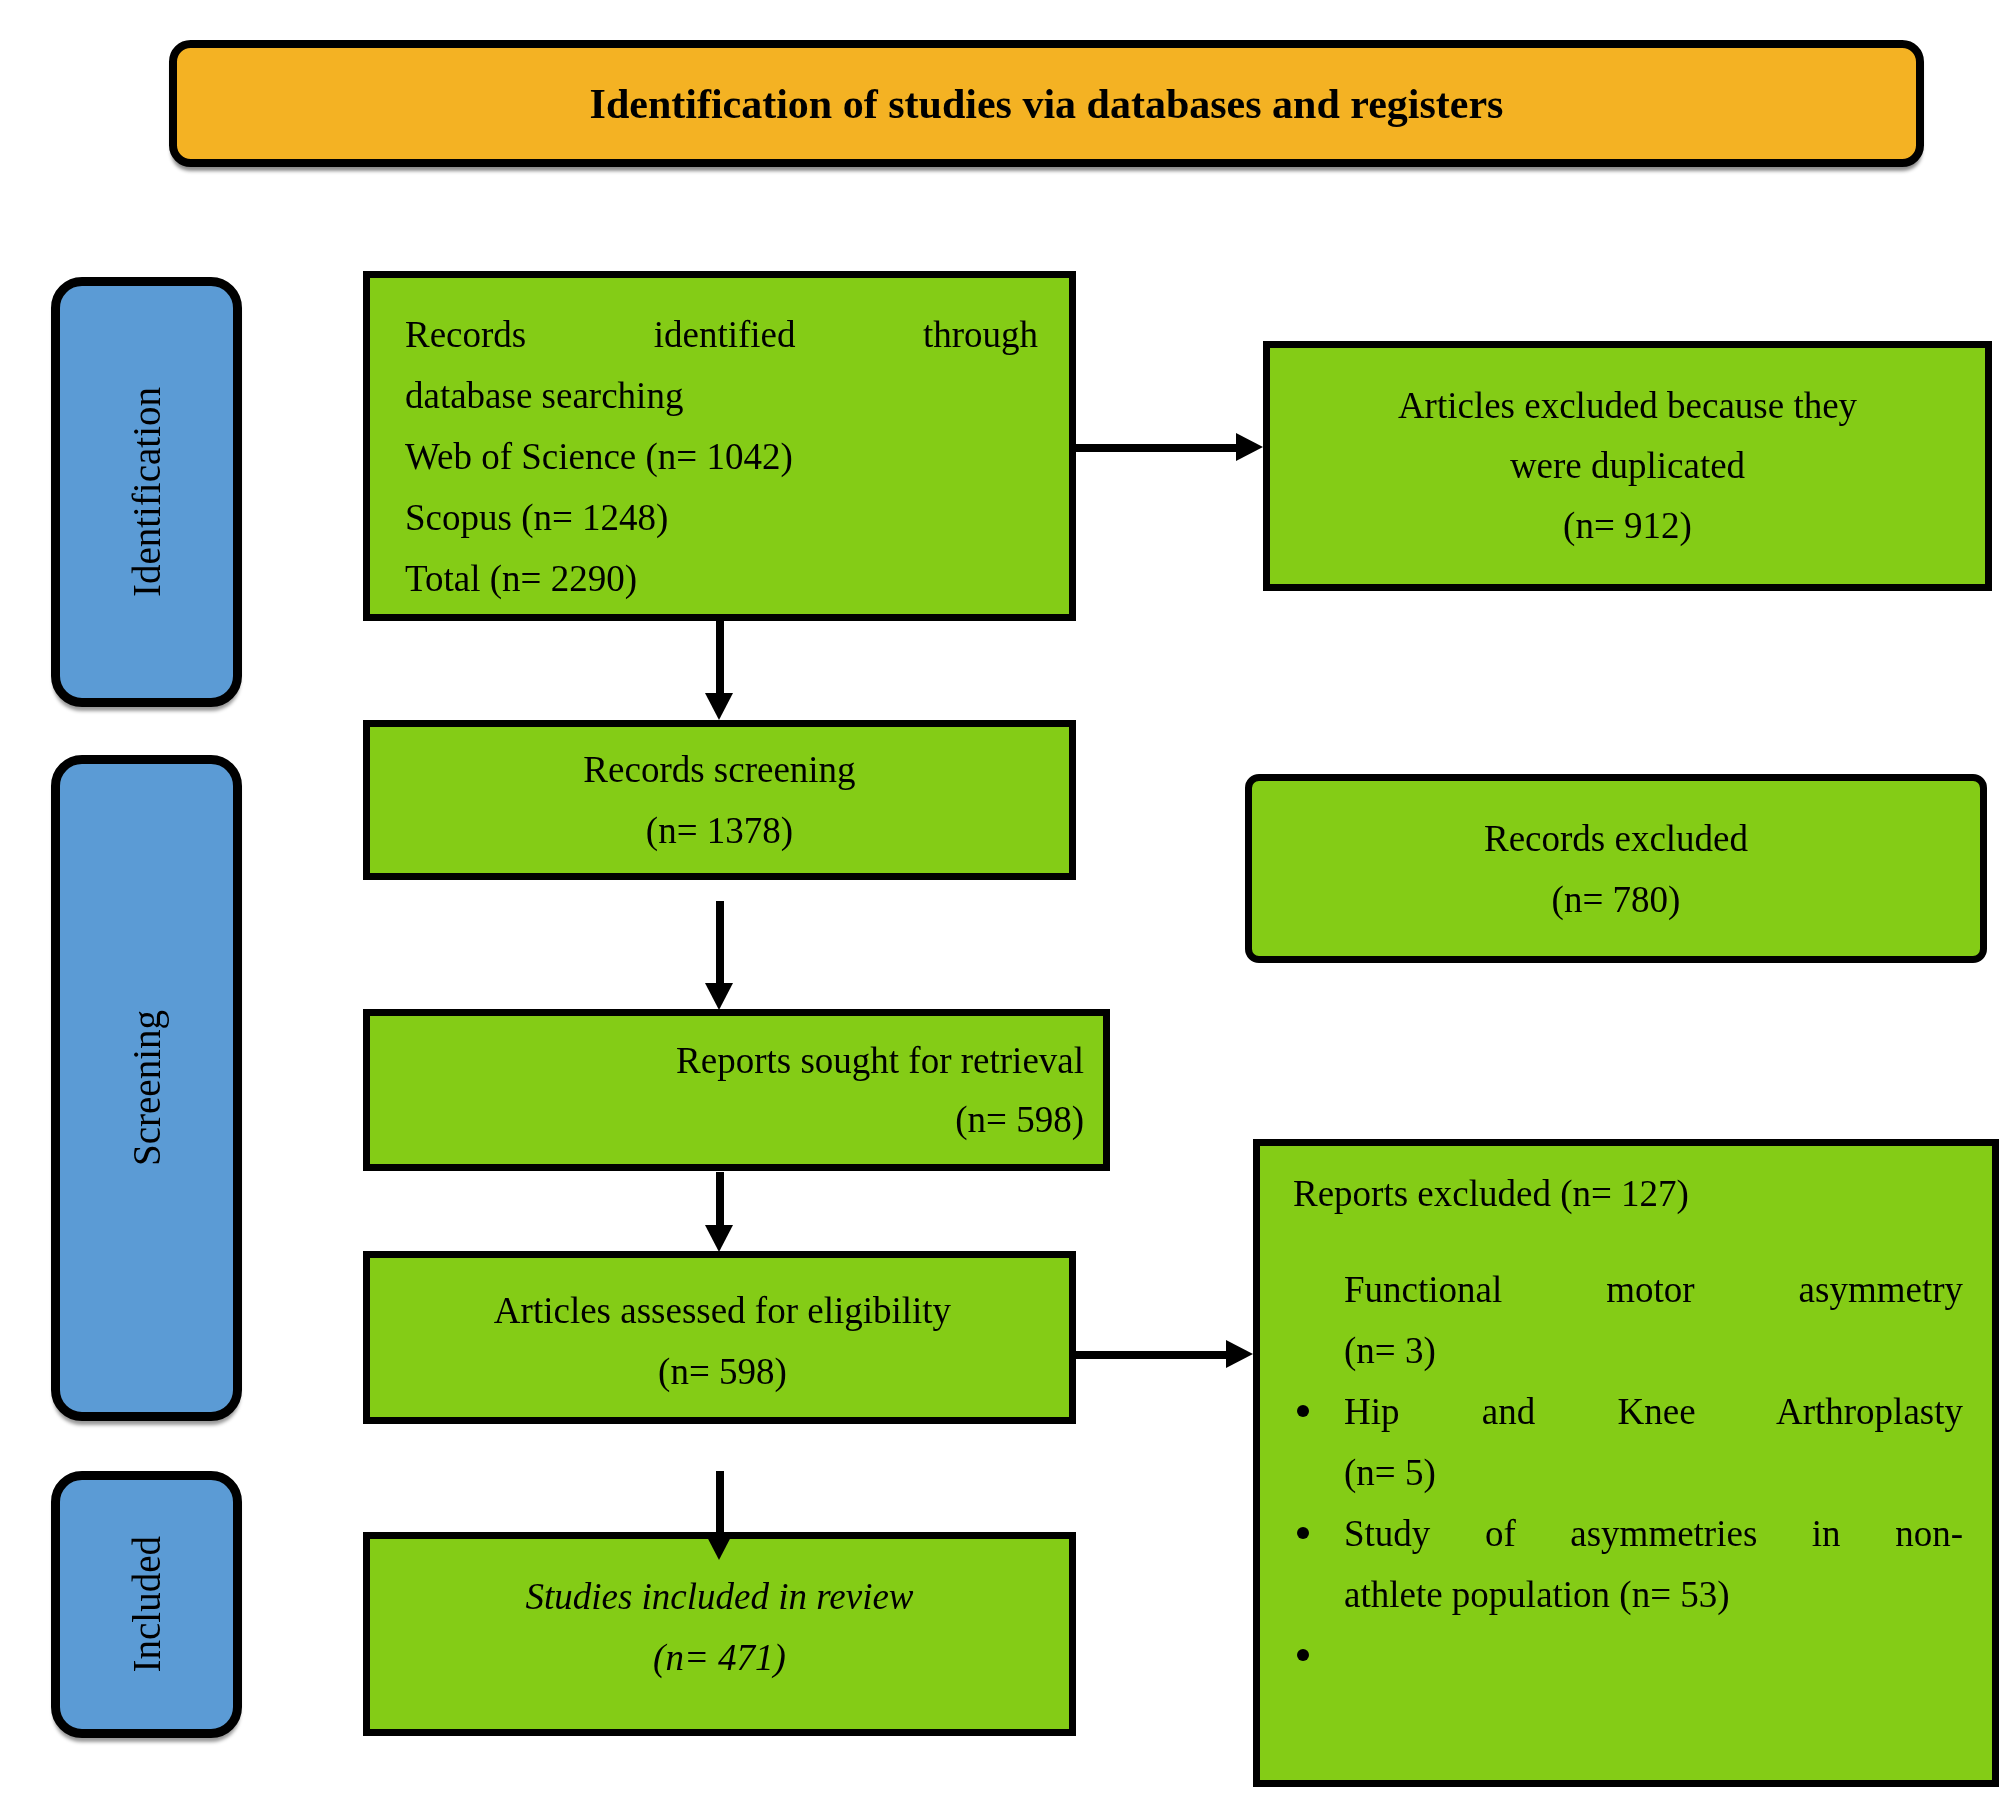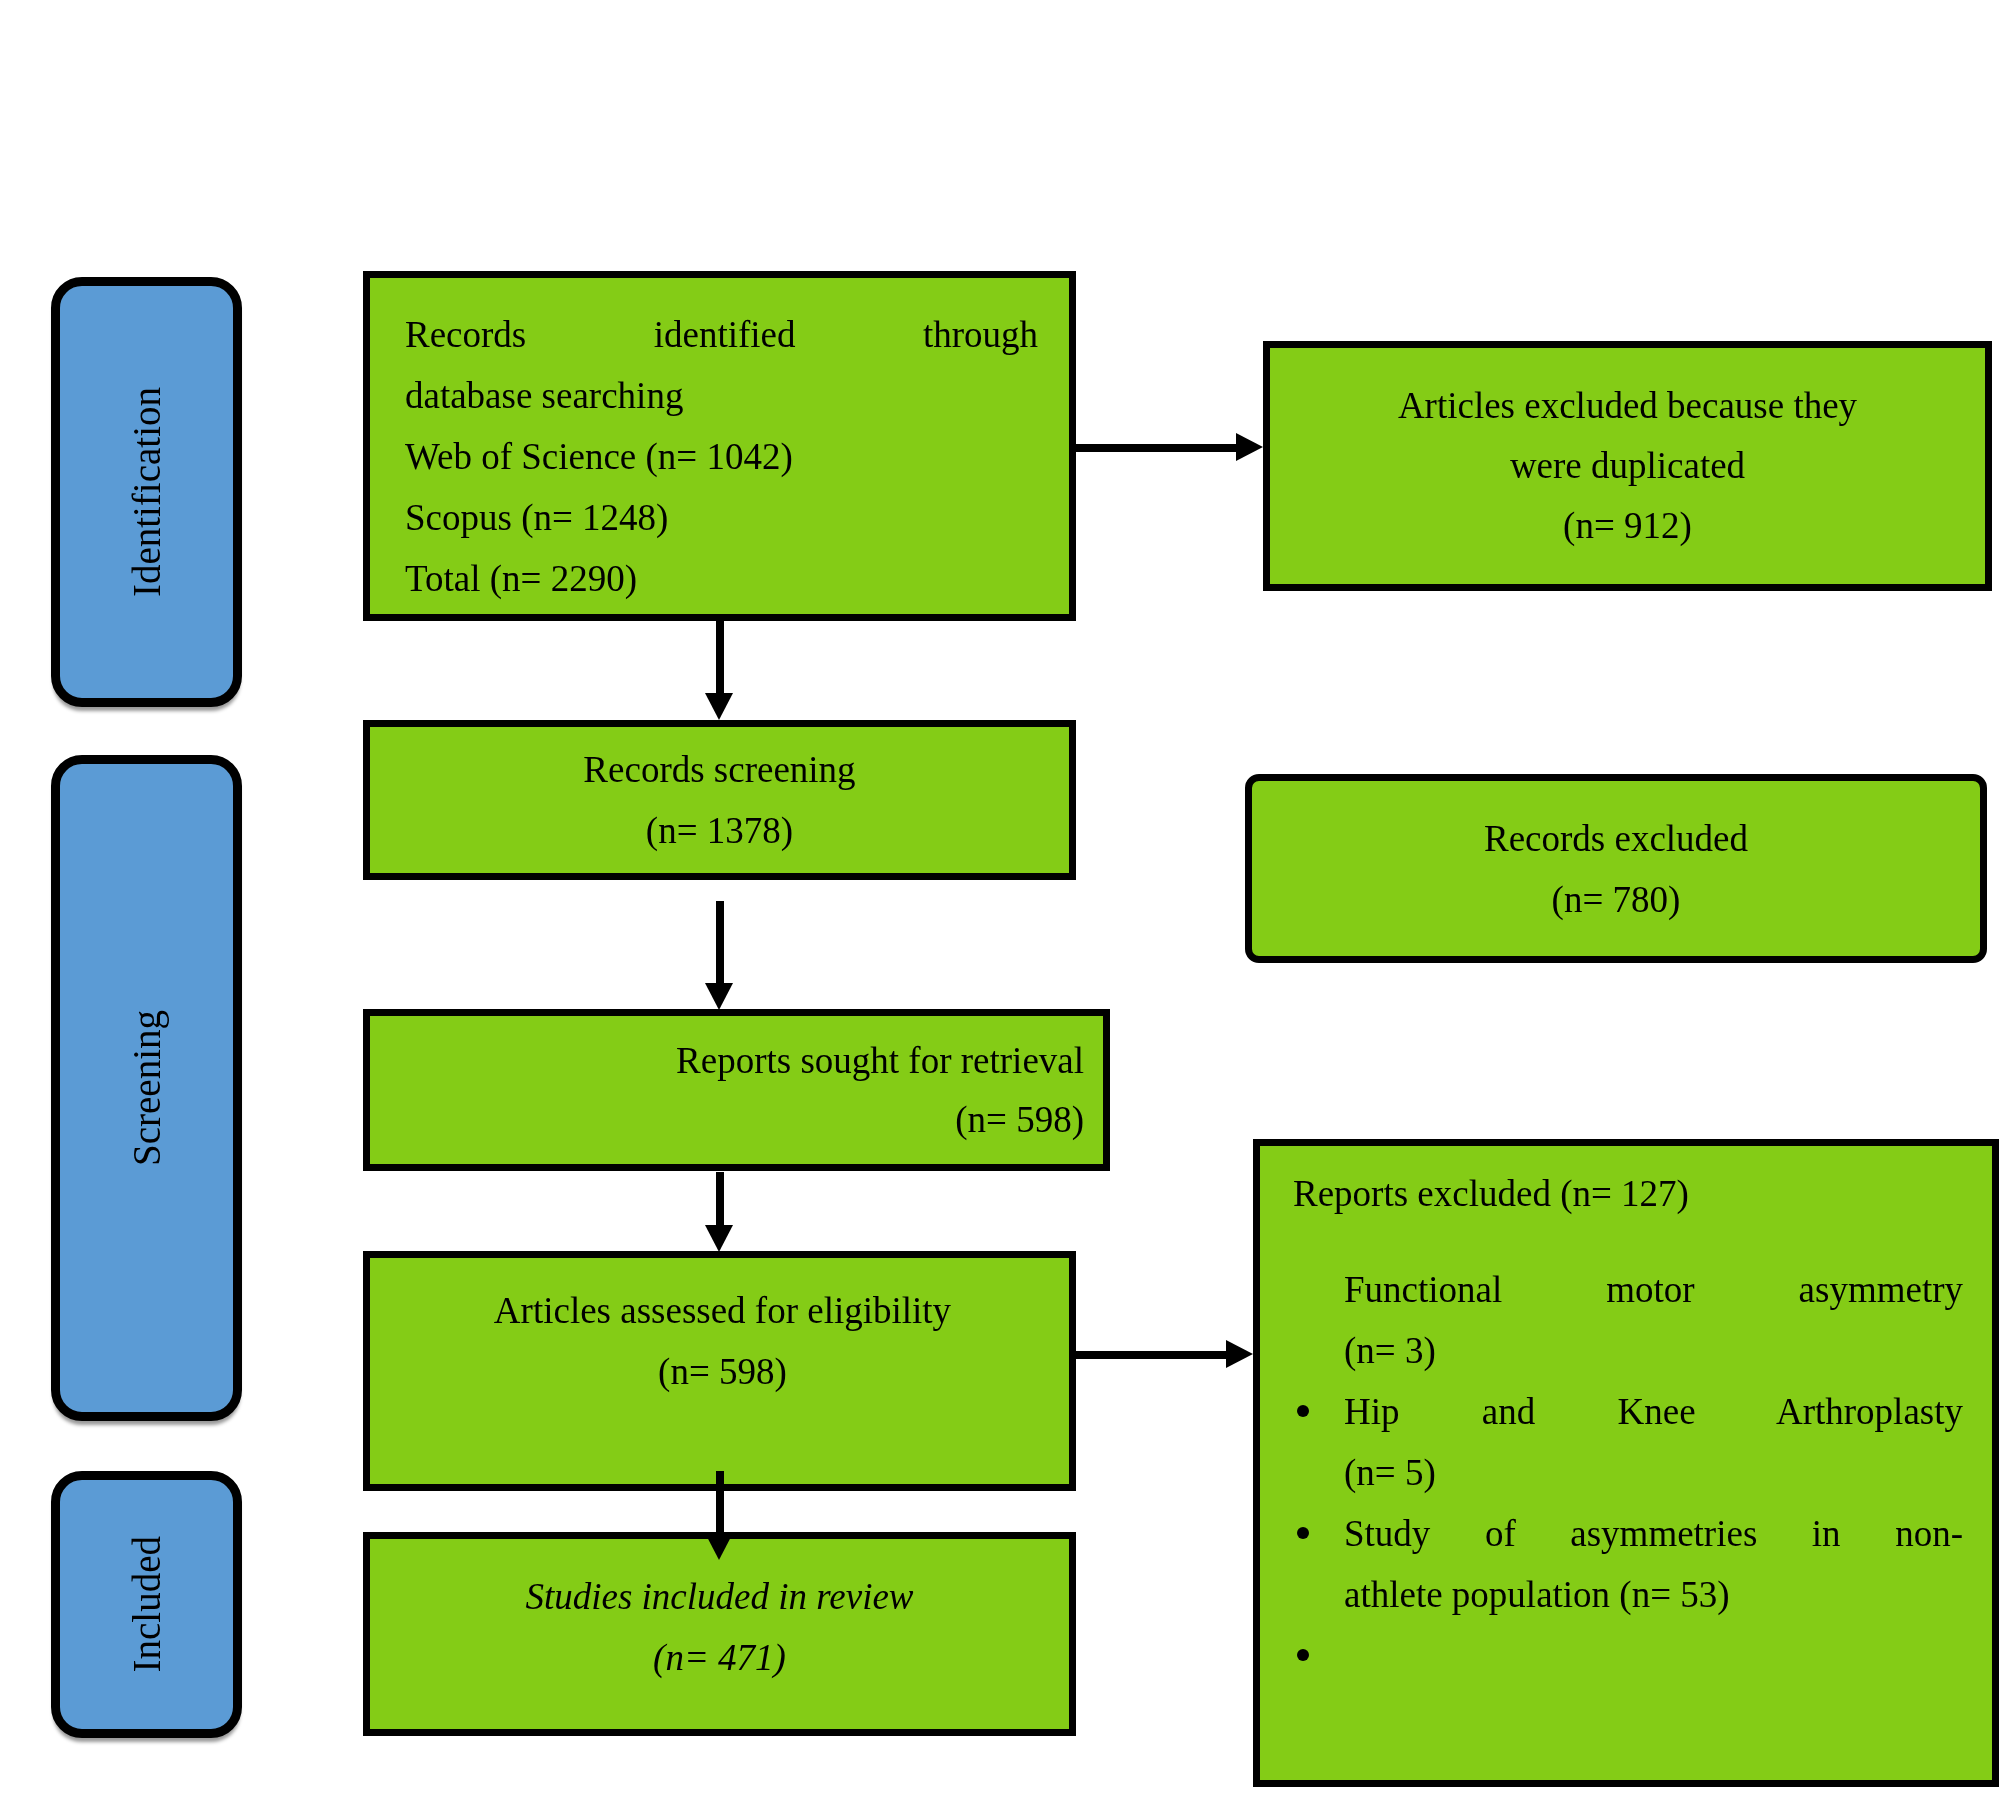--- a/index.html
+++ b/index.html
@@ -56,20 +56,23 @@
     content:"";position:absolute;left:3.8px;top:23.6px;
     width:12.7px;height:12.7px;border-radius:50%;background:#000;
   }
   .bullet-text{flex:1 1 auto;min-width:0;}
 </style>
 </head>
 <body>
 
 <div id="canvas">
 
+  <div class="hdr" style="background:#F4B223;">
+    <span>Identification of studies via databases and registers</span>
+  </div>
 
   <div class="stage" style="top:277px;height:430px;background:#5B9BD5;">
     <span class="vtxt">Identification</span>
   </div>
   <div class="stage" style="top:755px;height:666px;background:#5B9BD5;">
     <span class="vtxt">Screening</span>
   </div>
   <div class="stage" style="top:1471px;height:267px;background:#5B9BD5;">
     <span class="vtxt">Included</span>
   </div>
@@ -85,21 +88,21 @@
   <div class="box ctr vctr" style="left:363px;top:720px;width:713px;height:160px;padding:12px 19px;">
       <div class="line">Records screening</div>
       <div class="line">(n= 1378)</div>
     </div>
 
   <div class="box ctr vctr" style="left:363px;top:1009px;width:747px;height:162px;padding:0 19px;line-height:59px;align-items:flex-end;">
       <div class="line">Reports sought for retrieval</div>
       <div class="line">(n= 598)</div>
     </div>
 
-  <div class="box ctr" style="left:363px;top:1251px;width:713px;height:240px;padding:22px 13px 0 19px;">
+  <div class="box ctr" style="left:363px;top:1251px;width:713px;height:173px;padding:22px 13px 0 19px;">
       <div class="line">Articles assessed for eligibility</div>
       <div class="line">(n= 598)</div>
     </div>
 
   <div class="box ctr" style="left:363px;top:1532px;width:713px;height:204px;padding:27px 19px 0 19px;font-style:italic;">
       <div class="line">Studies included in review</div>
       <div class="line">(n= 471)</div>
     </div>
 
   <div class="box ctr vctr" style="left:1263px;top:341px;width:729px;height:250px;padding:8px 19px;line-height:60px;">

